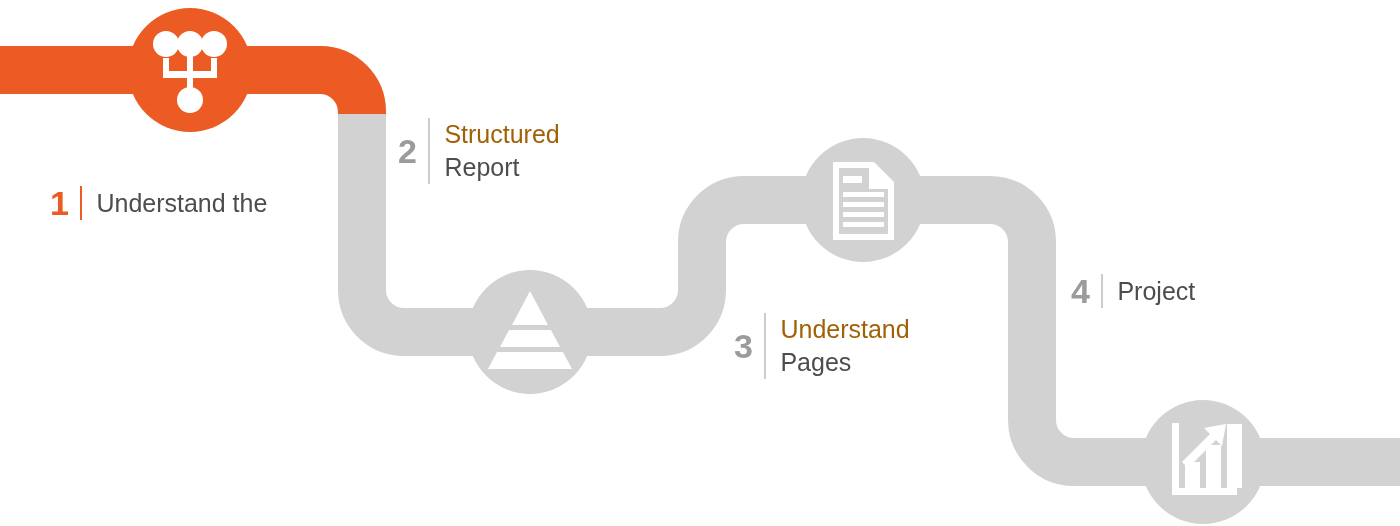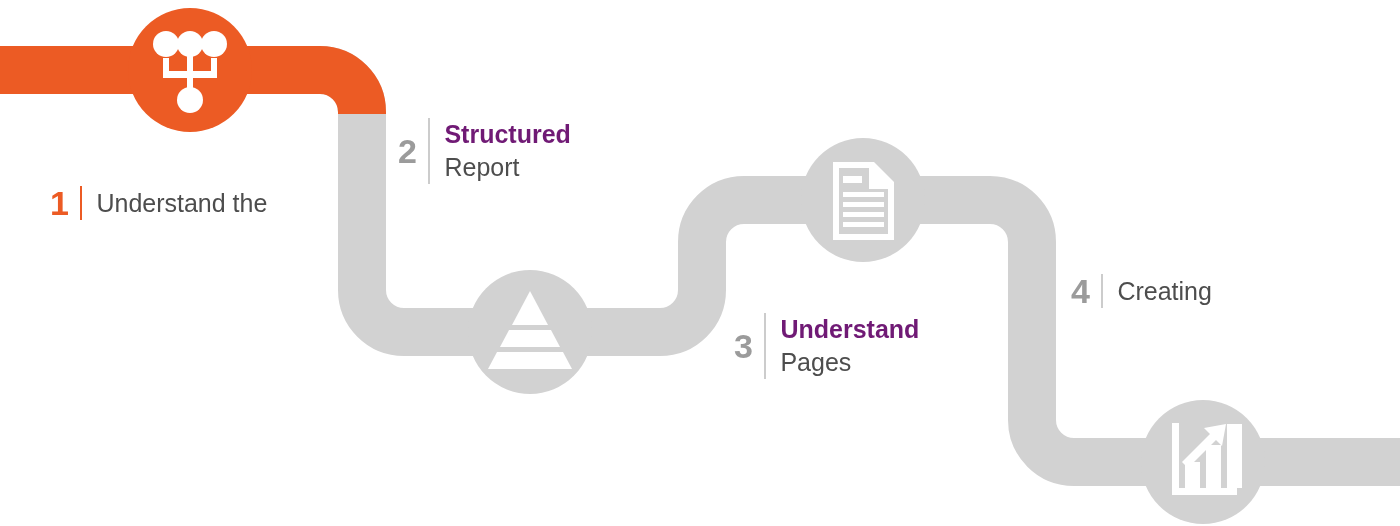--- a/index.html
+++ b/index.html
@@ -49,22 +49,22 @@
     align-self: stretch;
     margin-right: 14px;
   }
   .step-text {
     font-size: 25px;
     line-height: 1.32;
     color: #4d4d4d;
     font-weight: 400;
   }
   .step-text b {
-    font-weight: bold;
-    color: #701a75;
+    font-weight: normal;
+    color: #a16207;
   }
 
   .num-orange { color: #ec5b24; }
   .num-gray   { color: #9b9b9b; }
   .rule-orange { background: #ec5b24; }
   .rule-gray   { background: #cccccc; }
 
   
   #step-1 { left: 50px;   top: 186px; }
   #step-2 { left: 398px;  top: 118px; }
@@ -161,17 +161,17 @@
     <div class="step-text">
       <div><b>Understand</b></div>
       <div>Pages</div>
     </div>
   </div>
 
   <div class="step-label" id="step-4">
     <div class="step-num num-gray">4</div>
     <div class="step-rule rule-gray"></div>
     <div class="step-text">
-      <div>Creating</div>
+      <div>Project</div>
     </div>
   </div>
 
 </div>
 
 </body></html>

